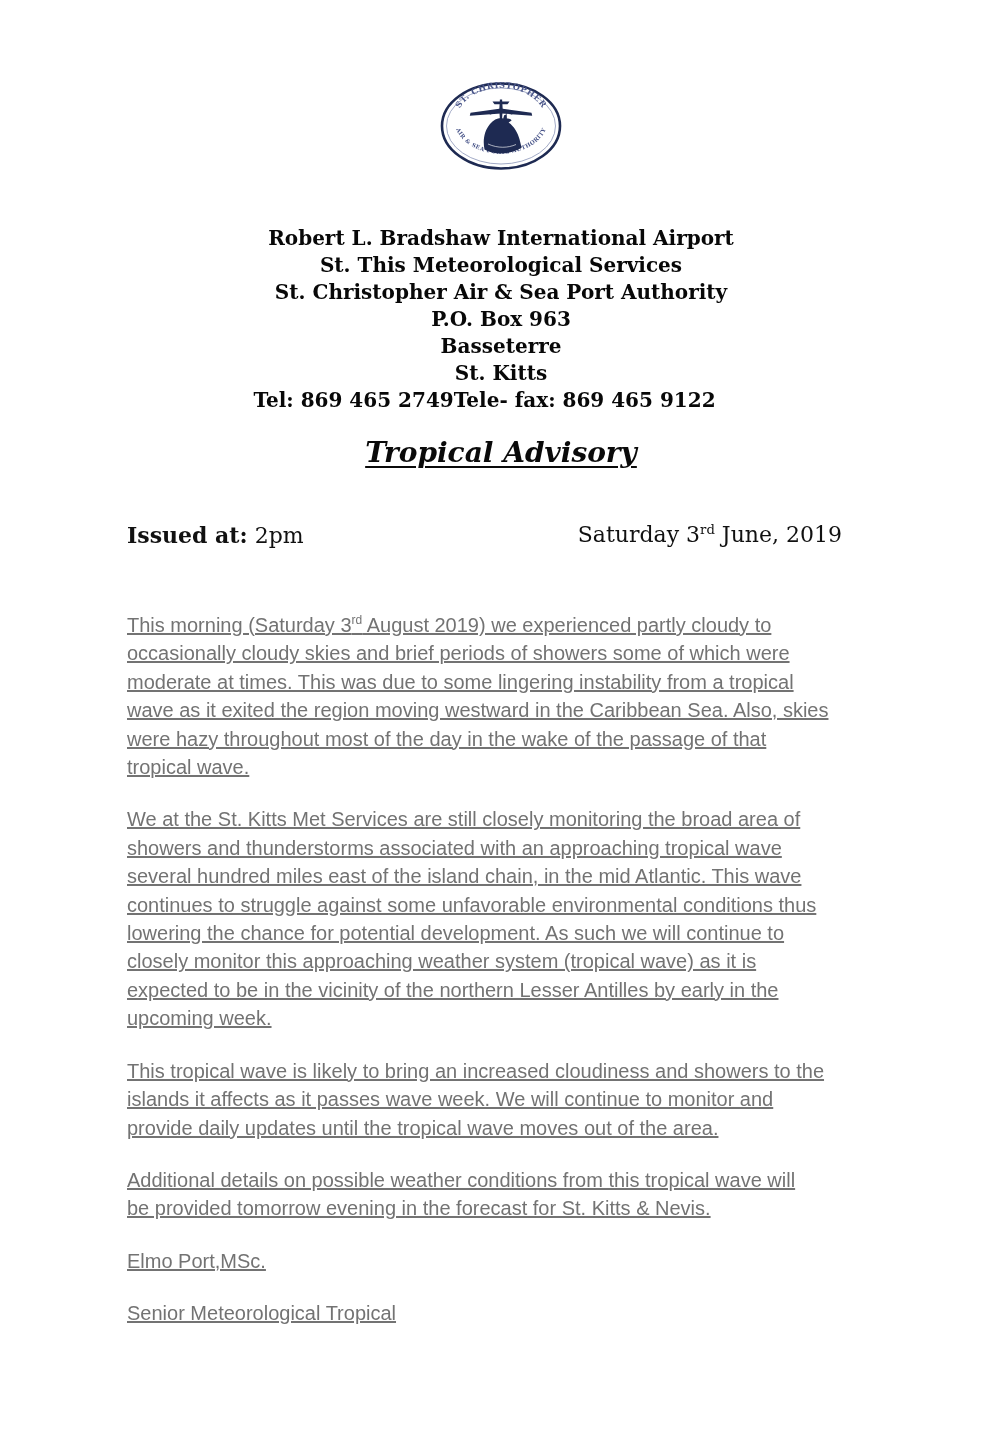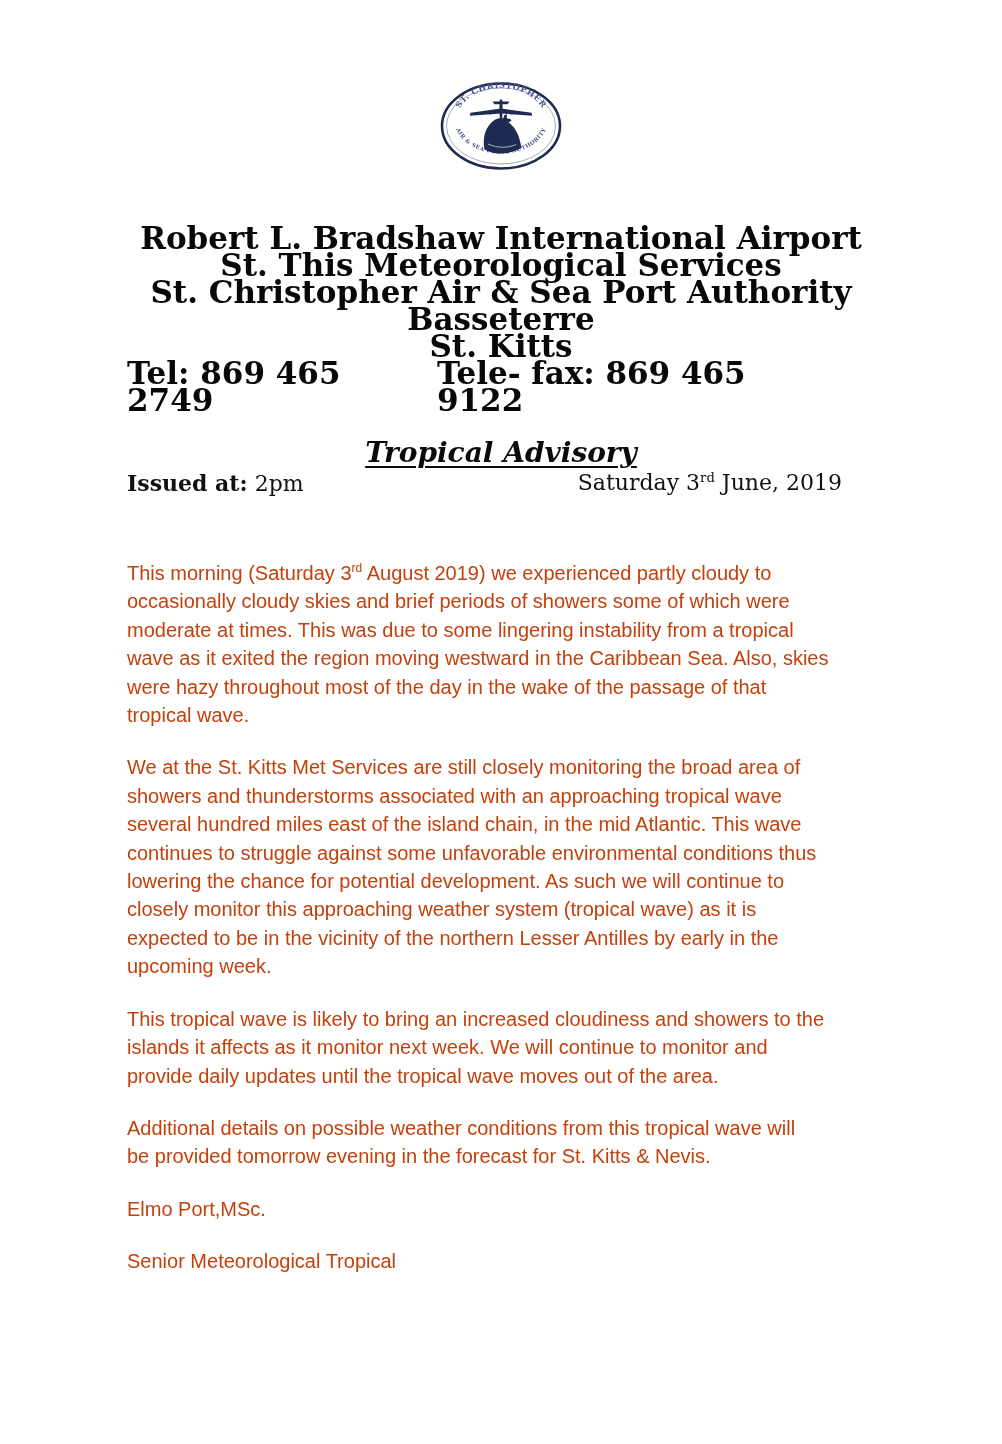--- a/index.html
+++ b/index.html
@@ -17,28 +17,28 @@
     padding-top: 82px;
     text-align: center;
   }
   .logo-wrap svg { display: inline-block; }
 
   
   .letterhead {
     margin-top: 51px;
     font-family: "DejaVu Serif", serif;
     font-weight: bold;
-    font-size: 31px;
+    font-size: 20px;
     line-height: 27px;
     text-align: center;
     color: #080808;
   }
   .tel-row {
     display: flex;
-    justify-content: space-between;
+    justify-content: center;
     text-align: left;
     padding: 0 160px 0 127px;
   }
 
   
   .doc-title {
     margin-top: 23px;
     text-align: center;
     font-family: "DejaVu Serif", serif;
     font-weight: bold;
@@ -47,20 +47,21 @@
     line-height: 32px;
   }
   .doc-title span {
     text-decoration: underline;
     text-decoration-thickness: 2px;
     text-underline-offset: 4px;
   }
 
   
   .issued-row {
+    margin-top: 52px;
     display: flex;
     justify-content: space-between;
     padding: 0 160px 0 127px;
     font-family: "DejaVu Serif", serif;
     font-size: 22px;
     line-height: 28px;
     color: #111;
   }
   .issued-row .label { font-weight: bold; }
   .date-line sup, .bodytext sup {
@@ -69,21 +70,22 @@
     line-height: 0;
   }
 
   
   .bodytext {
     margin: 61px 113px 0 127px;
     width: 762px;
     font-family: "Liberation Sans", sans-serif;
     font-size: 20px;
     line-height: 28.4px;
-    color: #c2410c;
+    color: #737373;
+    text-decoration: underline;
   }
   .bodytext p {
     margin: 0 0 24px 0;
     white-space: pre-line;
   }
   .closing-line { margin-bottom: 28px; }
   .sig-line { margin: 0; }
 </style>
 </head>
 <body>
@@ -114,20 +116,21 @@
         <path d="M44.5 67.5 C42.5 58 44.5 48.5 50 42 C54 37.2 60 34.8 63.2 36.6 L64.2 33.2 L66.2 32.4 L66.4 36.8 C68 36 70.4 36.6 71.6 38.4 L68.6 40.4 C74.2 44.4 77.8 50.6 79.6 57.6 L81.6 65.8 C70.5 72.5 54.5 73.5 44.5 67.5 Z" fill="#1e2a52"></path>
         <path d="M48 62 C58 66.5 68 66 76 62.5" stroke="#ffffff" stroke-width="0.9" fill="none" opacity="0.7"></path>
       </g>
     </svg>
   </div>
 
   <div class="letterhead">
     <div>Robert L. Bradshaw International Airport</div>
     <div>St. This Meteorological Services</div>
     <div>St. Christopher Air &amp; Sea Port Authority</div>
+    <div>P.O. Box 963</div>
     <div>Basseterre</div>
     <div>St. Kitts</div>
     <div class="tel-row">
       <span>Tel: 869 465 2749</span>
       <span>Tele- fax: 869 465 9122</span>
     </div>
   </div>
 
   <div class="doc-title">
     <span>Tropical Advisory</span>
@@ -147,21 +150,21 @@
 tropical wave.</span></p>
     <p>We at the St. Kitts Met Services are still closely monitoring the broad area of
 showers and thunderstorms associated with an approaching tropical wave
 several hundred miles east of the island chain, in the mid Atlantic. This wave
 continues to struggle against some unfavorable environmental conditions thus
 lowering the chance for potential development. As such we will continue to
 closely monitor this approaching weather system (tropical wave) as it is
 expected to be in the vicinity of the northern Lesser Antilles by early in the
 upcoming week.</p>
     <p>This tropical wave is likely to bring an increased cloudiness and showers to the
-islands it affects as it monitor next week. We will continue to monitor and
+islands it affects as it passes wave week. We will continue to monitor and
 provide daily updates until the tropical wave moves out of the area.</p>
     <p>Additional details on possible weather conditions from this tropical wave will
 be provided tomorrow evening in the forecast for St. Kitts &amp; Nevis.</p>
     <p class="sig-line">Elmo Port,MSc.</p>
     <p class="sig-line">Senior Meteorological Tropical</p>
   </div>
 
 </div>
 
 </body></html>

